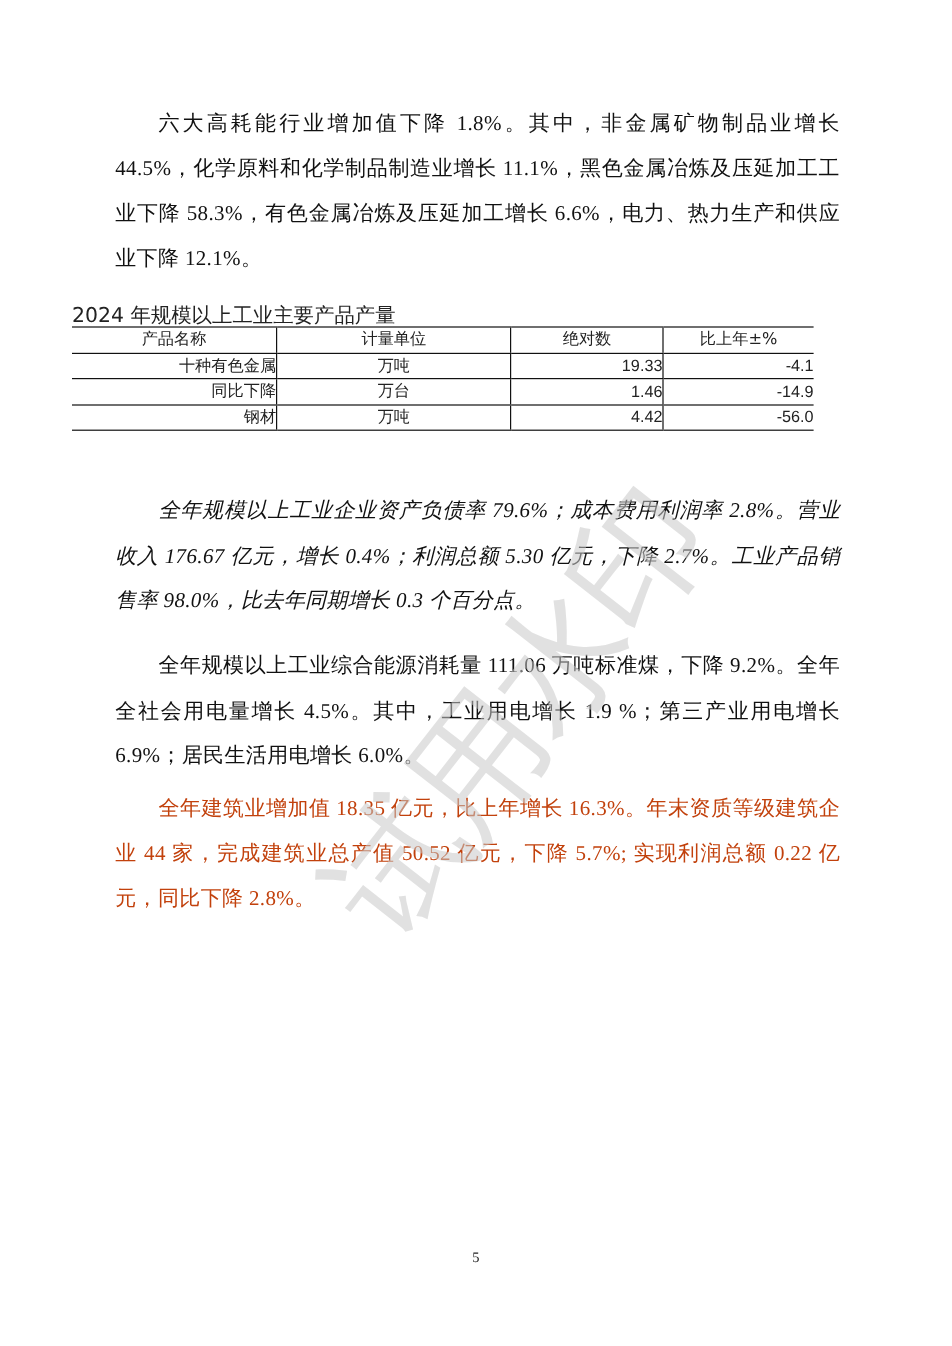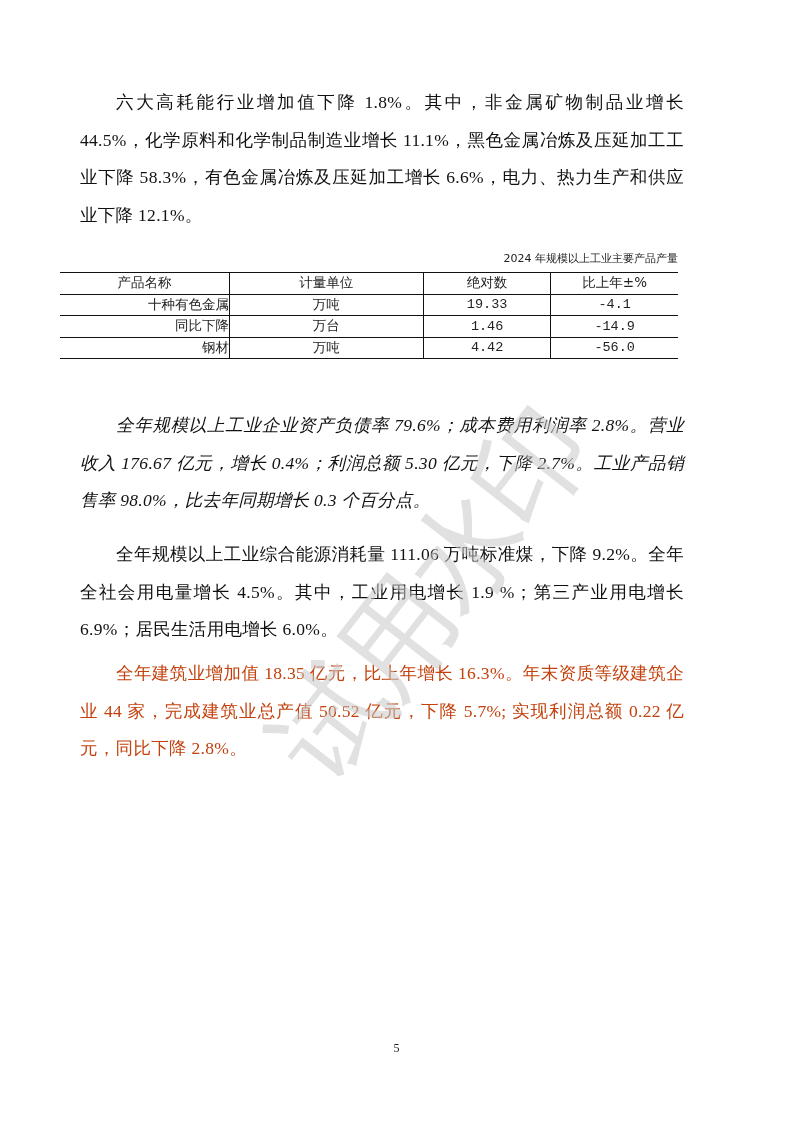--- a/index.html
+++ b/index.html
@@ -1,39 +1,39 @@
 <!DOCTYPE html>
 <html><head>
 <meta charset="utf-8">
 <style>
   html, body { margin: 0; padding: 0; background: #ffffff; }
   body { width: 793px; height: 1122px; position: relative; overflow: hidden;
          font-family: "Liberation Serif", "DejaVu Serif", serif; color: #111; }
-  .para { position: absolute; left: 80px; width: 604px; font-size: 17.5px;
+  .para { position: absolute; left: 96px; width: 604px; font-size: 17.5px;
           line-height: 37.5px; text-align: justify; text-indent: 36px; margin: 0;
           letter-spacing: 0.3px; }
   .para.red { color: #c2410c; }
   #p1 { top: 84px; }
   #p2 { top: 407px; font-style: italic; }
   #p3 { top: 536px; }
   #p4 { top: 655px; }
-  .table-caption { position: absolute; top: 251px; left: 60px; width: 618px; text-align: right;
-                   font-family: "DejaVu Sans", sans-serif; font-size: 11px; color: #222; }
+  .table-caption { position: absolute; top: 251px; left: 60px; width: 618px; text-align: left;
+                   font-family: "DejaVu Sans", sans-serif; font-size: 17px; color: #222; }
   table.data { position: absolute; top: 272px; left: 60px; width: 618px; border-collapse: collapse;
                font-family: "DejaVu Sans", sans-serif; font-size: 13.5px; color: #222; }
   table.data th, table.data td { border-top: 1px solid #111; border-bottom: 1px solid #111;
                height: 20.5px; padding: 0; font-weight: normal; }
   table.data th + th, table.data td + td { border-left: 1px solid #111; }
   table.data .c1 { width: 214px; margin-top: 16px; }
   table.data .c2 { width: 250px; }
   table.data .c3 { width: 154px; }
   table.data .c4 { width: 154px; }
   table.data th { text-align: center; }
   table.data td.name { text-align: right; padding-left: 14px; }
-  table.data td.ctr { text-align: center; font-family: Liberation Mono, monospace; }
+  table.data td.ctr { text-align: right; font-family: Liberation Sans, sans-serif; }
   table.data td.unit { text-align: center; }
   .page-num { position: absolute; top: 1041px; left: 0; width: 793px; text-align: center;
               font-size: 12px; color: #222; }
   .watermark { position: absolute; left: 215px; top: 520px; transform: rotate(-52deg);
                font-family: "DejaVu Sans", sans-serif; font-size: 112px; color: rgba(200,200,200,0.55);
                white-space: nowrap; pointer-events: none; letter-spacing: -4px; }
 </style>
 </head>
 <body>
 

